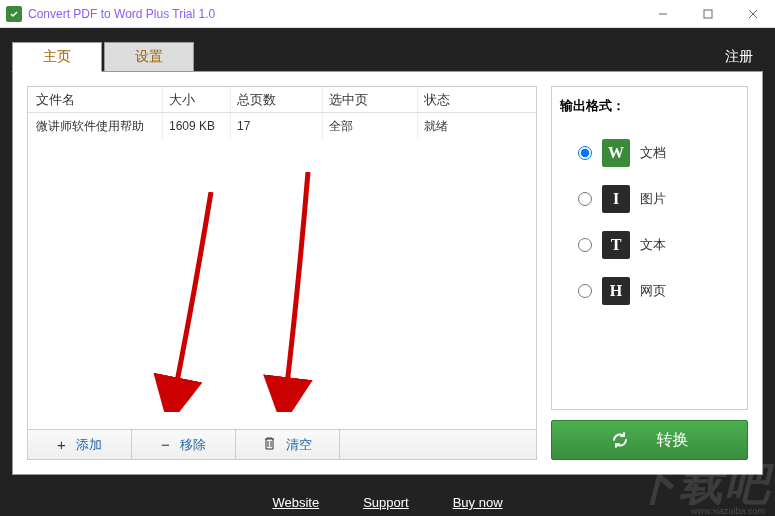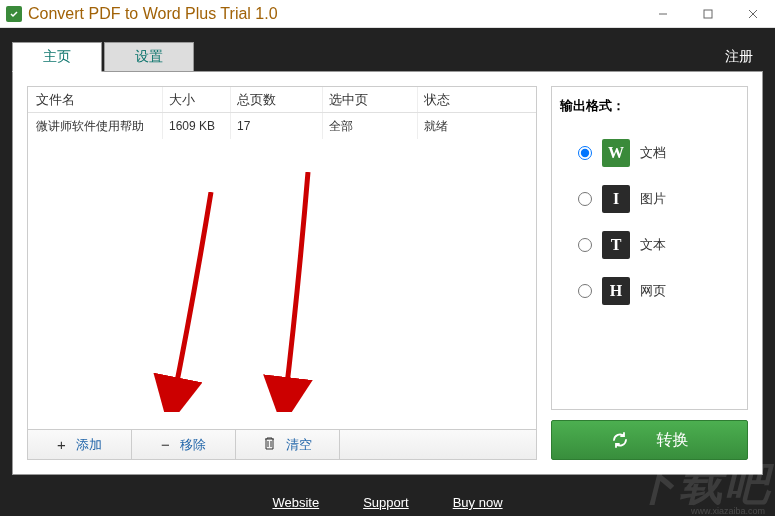--- a/index.html
+++ b/index.html
@@ -1,29 +1,29 @@
 <!DOCTYPE html>
 <html><head>
 <meta charset="utf-8">
 <style>
 * { box-sizing: border-box; margin: 0; padding: 0; font-family: "Microsoft YaHei", Arial, sans-serif; }
 body { width: 775px; height: 516px; background: #f0f0f0; overflow: hidden; position: relative; }
 
 .titlebar { height: 28px; background: #fff; border-bottom: 1px solid #e0e0e0; display: flex; align-items: center; padding-left: 6px; }
 .titlebar .app-icon { width: 16px; height: 16px; background: #3a8a3a; border-radius: 2px; display: flex; align-items: center; justify-content: center; margin-right: 6px; }
 .titlebar .app-icon svg { width: 10px; height: 10px; }
-.titlebar .title { font-size: 16px; color: #a16207; }
+.titlebar .title { font-size: 12px; color: #8b5cf6; }
 .win-controls { margin-left: auto; display: flex; }
 .win-btn { width: 45px; height: 28px; display: flex; align-items: center; justify-content: center; color: #666; font-size: 12px; }
 .win-btn svg { width: 10px; height: 10px; }
 
 .main-panel { position: absolute; top: 28px; left: 0; right: 0; bottom: 0; background: #222; padding: 12px; }
 
 .tabbar { height: 32px; display: flex; align-items: flex-end; position: relative; }
-.tab { width: 90px; height: 30px; display: flex; align-items: center; justify-content: center; font-size: 14px; color: #0f766e; cursor: pointer; border: 1px solid #999; background: #ddd; margin-right: 2px; }
+.tab { width: 90px; height: 30px; display: flex; align-items: center; justify-content: center; font-size: 14px; color: #a16207; cursor: pointer; border: 1px solid #999; background: #ddd; margin-right: 2px; }
 .tab.active { background: #fff; border-bottom: 1px solid #fff; z-index: 2; position: relative; }
 .register-link { margin-left: auto; color: #fff; font-size: 14px; padding-right: 10px; padding-bottom: 6px; }
 
 .content { background: #fff; border: 1px solid #999; height: 404px; margin-top: -1px; padding: 14px; display: flex; gap: 14px; position: relative; }
 
 .left-col { flex: 1; display: flex; flex-direction: column; }
 .file-table { flex: 1; border: 1px solid #ccc; background: #fff; display: flex; flex-direction: column; text-align: center; }
 .table-header { height: 26px; display: flex; border-bottom: 1px solid #e0e0e0; font-size: 13px; color: #333; }
 .table-row { height: 26px; display: flex; font-size: 12px; color: #333; }
 .col-name { width: 135px; padding-left: 8px; display: flex; align-items: center; border-right: 1px solid #eee; }

